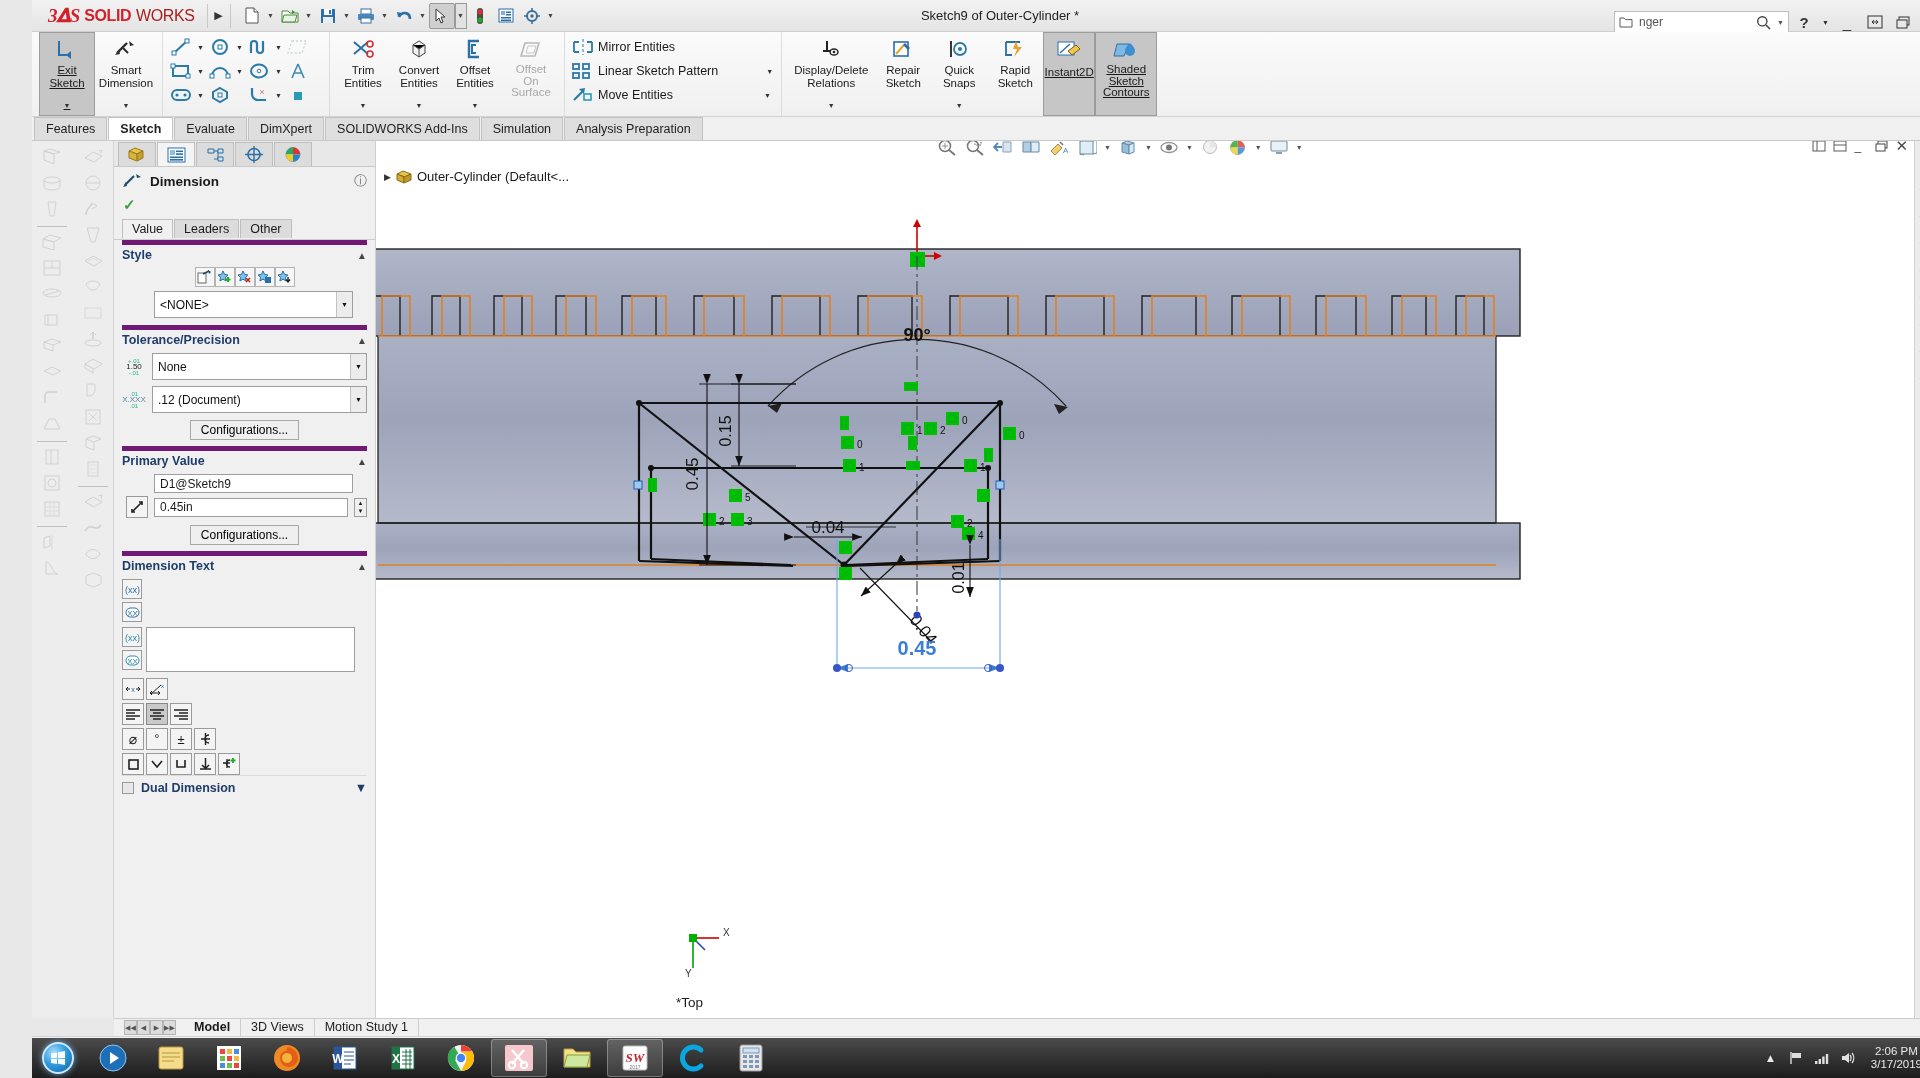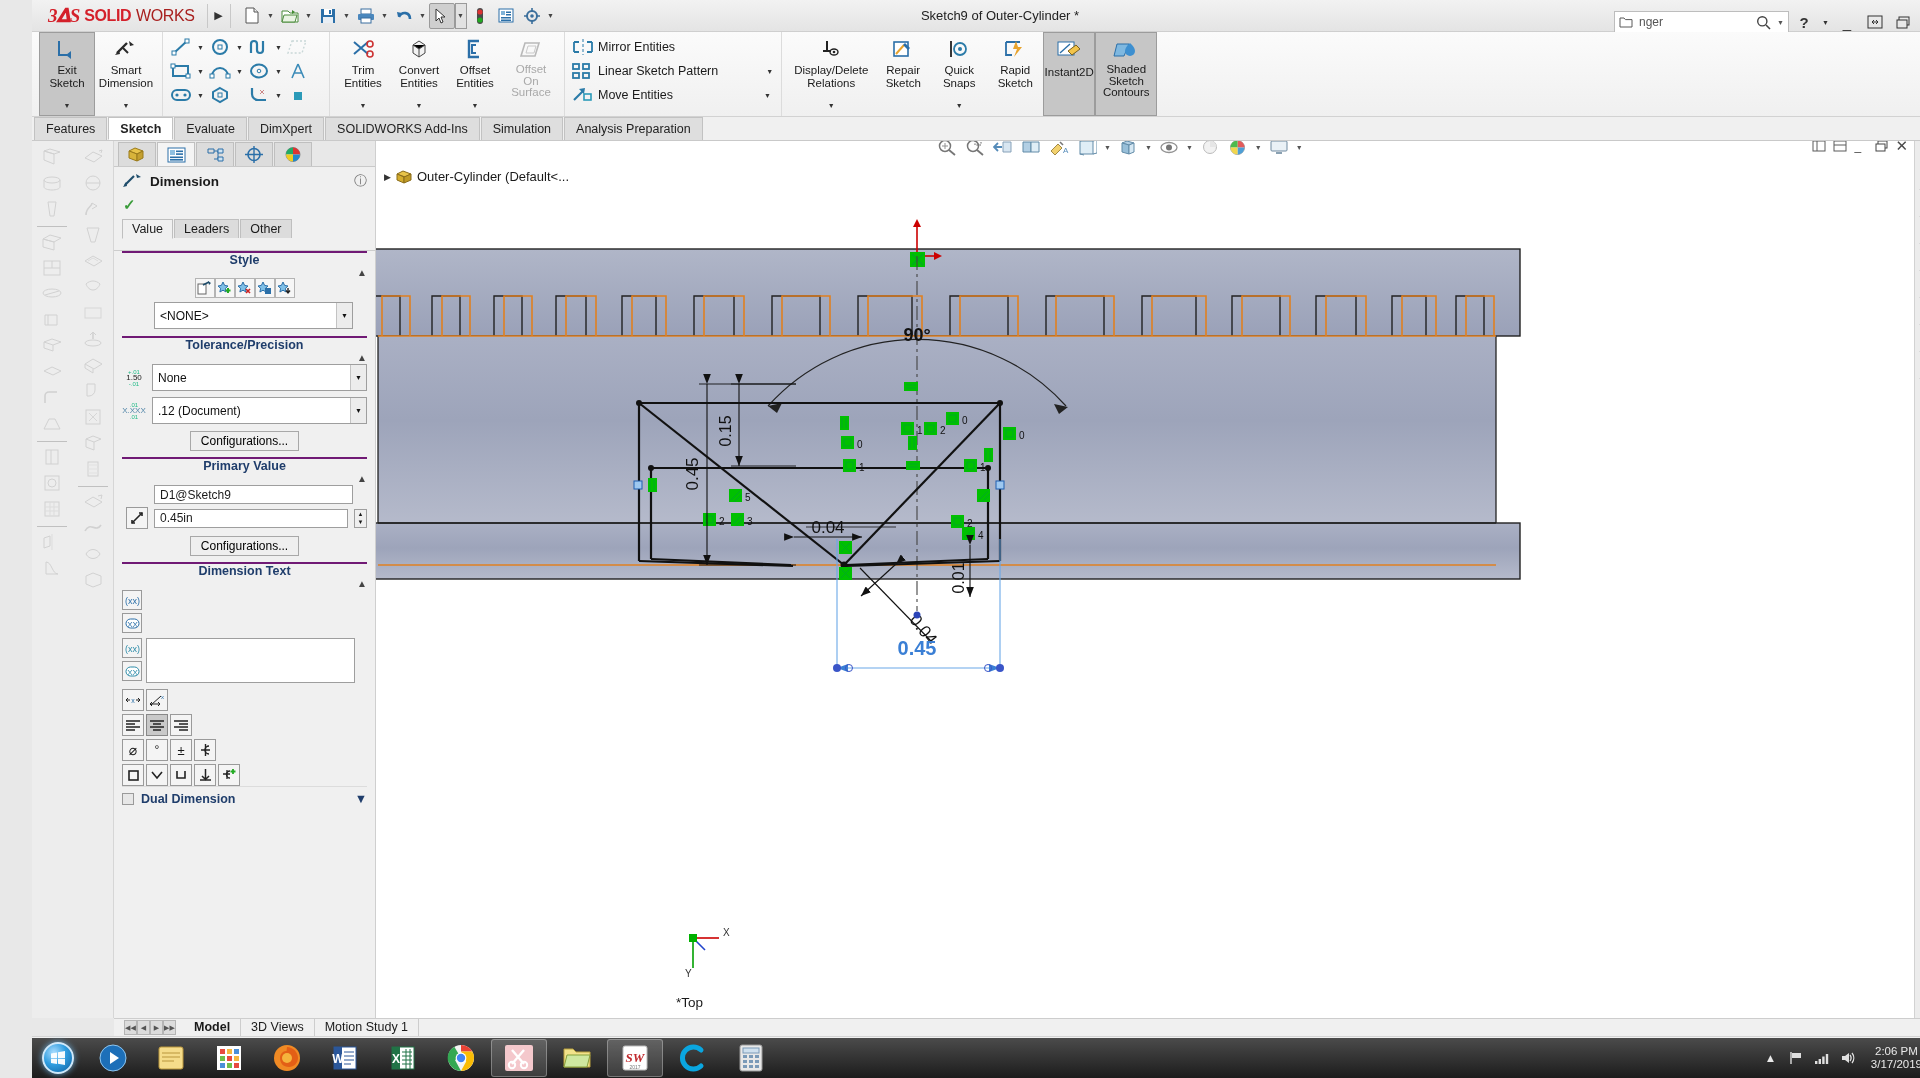--- a/index.html
+++ b/index.html
@@ -54,21 +54,21 @@
     display:flex; align-items:stretch; padding-left:2px;
   }
   .rgroup { display:flex; align-items:stretch; border-right:1px solid #dcdcdc; padding:0 5px;}
   .rgroup.nb { border-right:none;}
   .bigbtn {
     width:56px; display:flex; flex-direction:column; align-items:center; justify-content:flex-start;
     padding-top:4px; text-align:center; font-size:11.5px; line-height:12.5px; color:#1a1a1a;
     border:1px solid transparent;
   }
   .bigbtn.wide{width:62px;}
-  .bigbtn.active { background:#c6c6c6; border:1px solid #9c9c9c;}
+  .bigbtn.active { background:#c6c6c6; border:1px solid #9c9c9c;text-decoration:underline;}
   .bigbtn.dim { color:#a9a9a9; }
   .bigbtn .ic { height:26px; display:flex; align-items:center; justify-content:center;}
   .bigbtn .cap { margin-top:1px;}
   .bigbtn .car { margin-top:auto; font-size:7px; color:#333; padding-bottom:3px;}
 
   .grid3 { display:grid; grid-template-rows:repeat(3,24px); grid-auto-flow:column; align-content:start; padding-top:3px;}
   .sm { display:flex; align-items:center; height:24px;}
   .sm .ic { width:26px; height:22px; display:flex; align-items:center; justify-content:center;}
   .sm .car { width:13px; font-size:7px; color:#333; display:flex;align-items:center;justify-content:center;}
   .sm .lbl { font-size:12.5px; padding-left:2px; white-space:nowrap;}
@@ -102,26 +102,26 @@
     background:#f0f0f0; border-right:1px solid #cfcfcf; overflow:hidden;
   }
   .pmtabs { display:flex; height:26px; align-items:flex-end; padding-left:4px; background:#e8e8e8; border-bottom:1px solid #c9c9c9;}
   .pmtab { width:38px; height:24px; display:flex;align-items:center;justify-content:center;
            background:#dcdcdc; border:1px solid #bfbfbf; border-bottom:none; margin-right:1px;}
   .pmtab.active{ background:#f4f4f4;}
   .pmhead { display:flex; align-items:center; height:28px; padding:0 8px; gap:8px; background:#f0f0f0;}
   .pmhead .t { font-weight:bold; font-size:13.5px;}
   .pmhead .help{ margin-left:auto; color:#777; font-size:13px;}
   .pmok { height:20px; padding-left:9px; display:flex; align-items:center; color:#3a9c3a; font-size:15px; font-weight:bold;}
-  .pmsubtabs { display:flex; padding:4px 0 12px 8px; border-bottom:1px solid #cdcdcd;}
+  .pmsubtabs { display:flex; padding:4px 0 1px 8px; border-bottom:1px solid #cdcdcd;}
   .pmsubtab { padding:2px 9px; font-size:12.5px; background:#dcdcdc; border:1px solid #bfbfbf; border-bottom:none; margin-right:1px;}
   .pmsubtab.active{ background:#f0f0f0; border-bottom:1px solid #f0f0f0; margin-bottom:-1px;}
 
   .sect { padding:0 8px;}
-  .secthead { display:flex; align-items:center; height:25px; font-weight:bold; font-size:12.5px; color:#1f3d6b; border-top:2px solid #701a75;flex-direction:column;}
+  .secthead { display:flex; align-items:center; height:25px; font-weight:bold; font-size:12.5px; color:#1f3d6b; border-top:5px solid #701a75;}
   .secthead .chev{ margin-left:auto; color:#444; font-size:10px;}
   .btnrow { display:flex; gap:0; justify-content:center; padding:2px 0 4px 0;}
   .ibtn { width:20px;height:20px; border:1px solid #b4b4b4; background:#f6f6f6; display:flex;align-items:center;justify-content:center;}
   .combo {
     height:27px; border:1px solid #9e9e9e; background:#fff; display:flex; align-items:center;
     padding-left:5px; font-size:12px; color:#111; position:relative;
   }
   .combo .ar{ position:absolute; right:0; top:0; bottom:0; width:16px; background:#ececec;
               border-left:1px solid #c3c3c3; display:flex;align-items:center;justify-content:center; font-size:7px;}
   .rowi { display:flex; align-items:center; gap:6px; padding:3px 0;}

